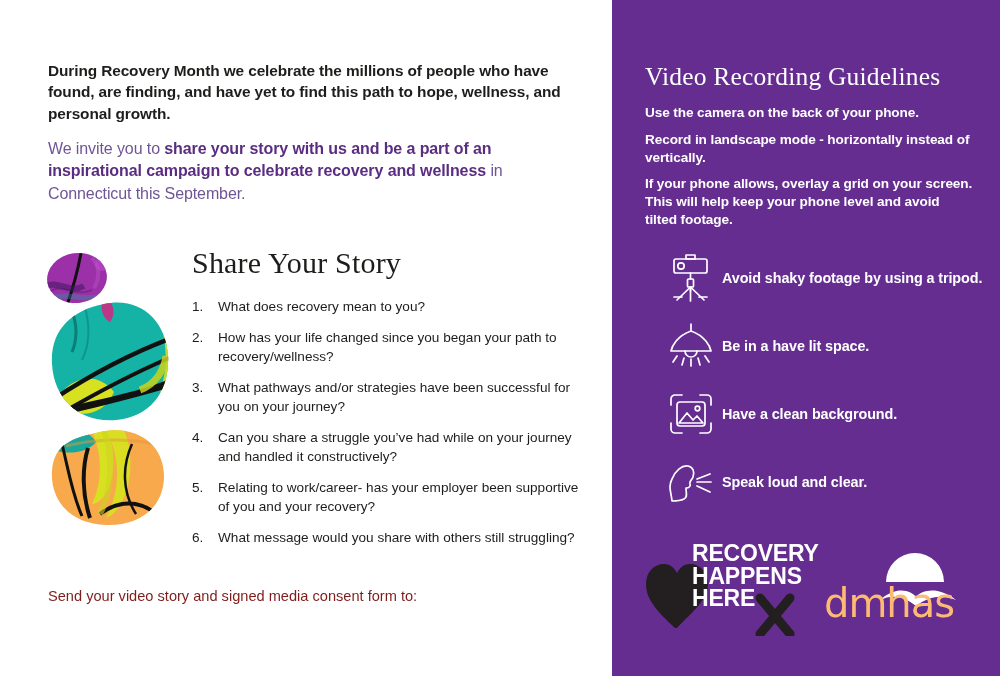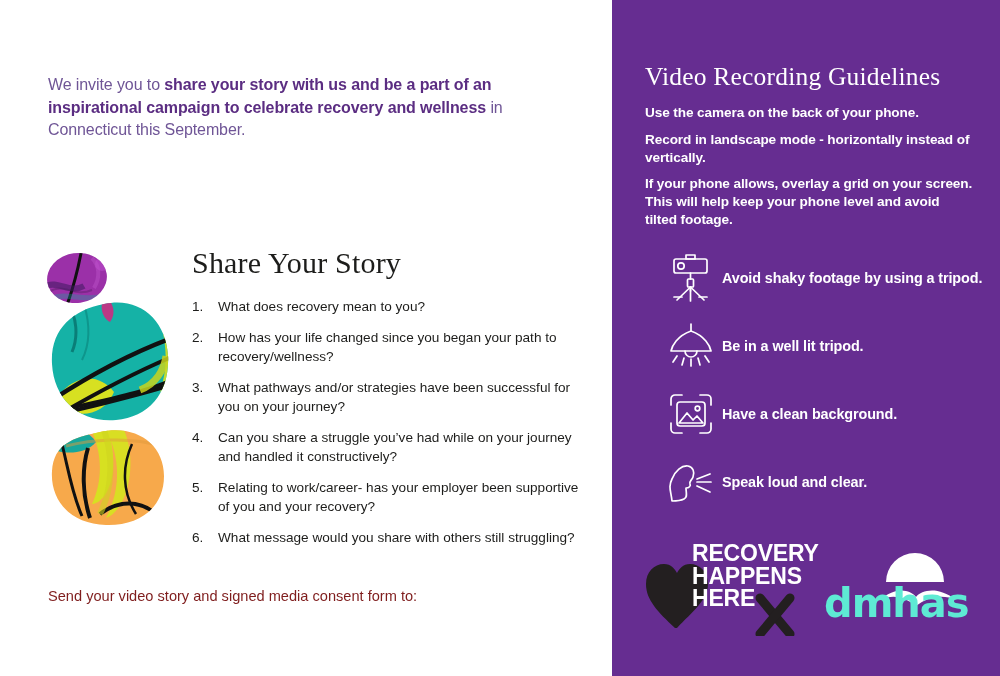--- a/index.html
+++ b/index.html
@@ -77,32 +77,33 @@
   .rhh-words {
     position:absolute; left:48px; top:2px;
     font-family:"Liberation Sans", sans-serif;
     font-weight:700; font-size:23px; line-height:0.98; color:#ffffff;
     letter-spacing:-0.2px;
   }
   .rhh-words span { display:block; }
   .dmhas-logo { position:absolute; left:212px; top:4px; width:150px; height:100px; }
   .dmhas-word {
     position:absolute; left:0; top:44px; width:150px;
-    font-size:40px; font-weight:700; color:#5eead4; letter-spacing:-1px;
+    font-size:40px; font-weight:400; color:#fdba74; letter-spacing:-1px;
     font-family:"DejaVu Sans", sans-serif;
   }
 </style>
 </head>
 <body>
 
 <div class="page">
 
   <div class="left-panel">
 
     <div class="intro-block">
+      <p class="intro-lead">During Recovery Month we celebrate the millions of people who have found, are finding, and have yet to find this path to hope, wellness, and personal growth.</p>
       <p class="intro-invite"><span>We invite you to </span><b>share your story with us and be a part of an inspirational campaign to celebrate recovery and wellness</b><span> in Connecticut this September.</span></p>
     </div>
 
     <div class="blobs">
       <svg width="140" height="275" viewBox="0 0 140 275">
         <defs>
           <clipPath id="clipPurple">
               <ellipse cx="33" cy="26" rx="30" ry="25" transform="rotate(-8 33 26)"></ellipse>
             </clipPath>
           <clipPath id="clipTeal">
@@ -223,21 +224,21 @@
             <path d="M24 2 v7"></path>
             <path d="M24 9 C10 14 5 24 4 29 h40 C43 24 38 14 24 9 Z"></path>
             <path d="M18 29 a6 6 0 0 0 12 0"></path>
             <path d="M10 34 L6 40"></path>
             <path d="M17 36 L15 43"></path>
             <path d="M24 37 L24 44"></path>
             <path d="M31 36 L33 43"></path>
             <path d="M38 34 L42 40"></path>
           </svg>
         </div>
-        <div class="tip-text">Be in a well lit tripod.</div>
+        <div class="tip-text">Be in a have lit space.</div>
       </div>
 
       <div class="tip">
         <div class="tip-icon">
           <svg width="46" height="44" viewBox="0 0 46 44" fill="none" stroke="#ffffff" stroke-width="1.7" stroke-linecap="round" stroke-linejoin="round">
             <path d="M14 3 H7 a4 4 0 0 0 -4 4 v6"></path>
             <path d="M32 3 h7 a4 4 0 0 1 4 4 v6"></path>
             <path d="M3 31 v6 a4 4 0 0 0 4 4 h7"></path>
             <path d="M43 31 v6 a4 4 0 0 1 -4 4 h-7"></path>
             <rect x="9" y="10" width="28" height="24" rx="3"></rect>

